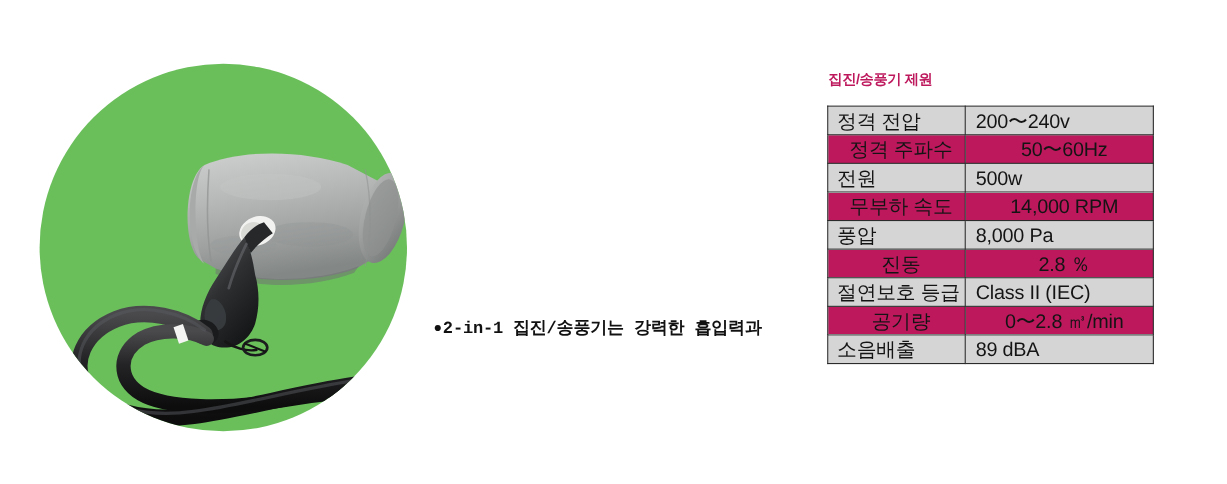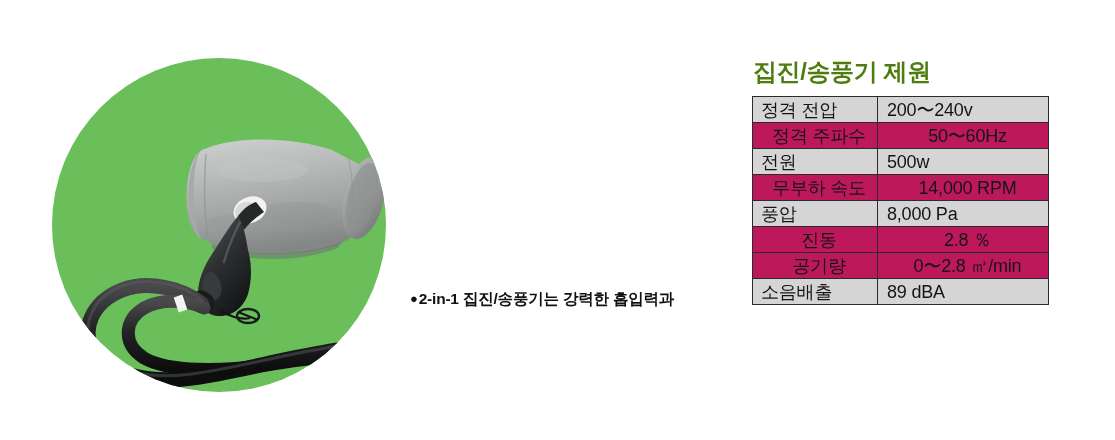--- a/index.html
+++ b/index.html
@@ -14,24 +14,25 @@
     position: relative;
     overflow: hidden;
     font-family: "Liberation Sans", "DejaVu Sans", sans-serif;
     color: #1a1a1a;
     -webkit-font-smoothing: antialiased;
   }
 
   
   #product-panel {
     position: absolute;
-    left: 16px;
+    left: 0;
     top: 0;
     width: 700px;
     height: 309px;
+    font-family: Liberation Mono, monospace;
   }
 
   #green-circle {
     position: absolute;
     left: 36px;
     top: 58px;
     width: 334px;
     height: 334px;
     border-radius: 50%;
     background: #6ABF5B;
@@ -71,23 +72,23 @@
 
   
   #spec-panel {
     position: absolute;
     left: 752px;
     top: 60px;
     width: 300px;
   }
 
   #spec-title {
-    font-size: 24px;
+    font-size: 13px;
     font-weight: bold;
-    color: #4d7c0f;
+    color: #be185d;
     letter-spacing: -0.4px;
     margin: 0 0 12px 1px;
     line-height: 24px;
   }
 
   #spec-table {
     border-collapse: collapse;
     width: 296px;
     table-layout: fixed;
     border: 1px solid #2b2b2b;
@@ -266,20 +267,24 @@
           <td class="value-cell">14,000 RPM</td>
         </tr>
         <tr class="shaded">
           <td class="label-cell">풍압</td>
           <td class="value-cell">8,000 Pa</td>
         </tr>
         <tr class="plain">
           <td class="label-cell">진동</td>
           <td class="value-cell">2.8 ％</td>
         </tr>
+        <tr class="shaded">
+          <td class="label-cell">절연보호 등급</td>
+          <td class="value-cell">Class II (IEC)</td>
+        </tr>
         <tr class="plain">
           <td class="label-cell">공기량</td>
           <td class="value-cell">0〜2.8 ㎥/min</td>
         </tr>
         <tr class="shaded">
           <td class="label-cell">소음배출</td>
           <td class="value-cell">89 dBA</td>
         </tr>
       </tbody>
   </table>

